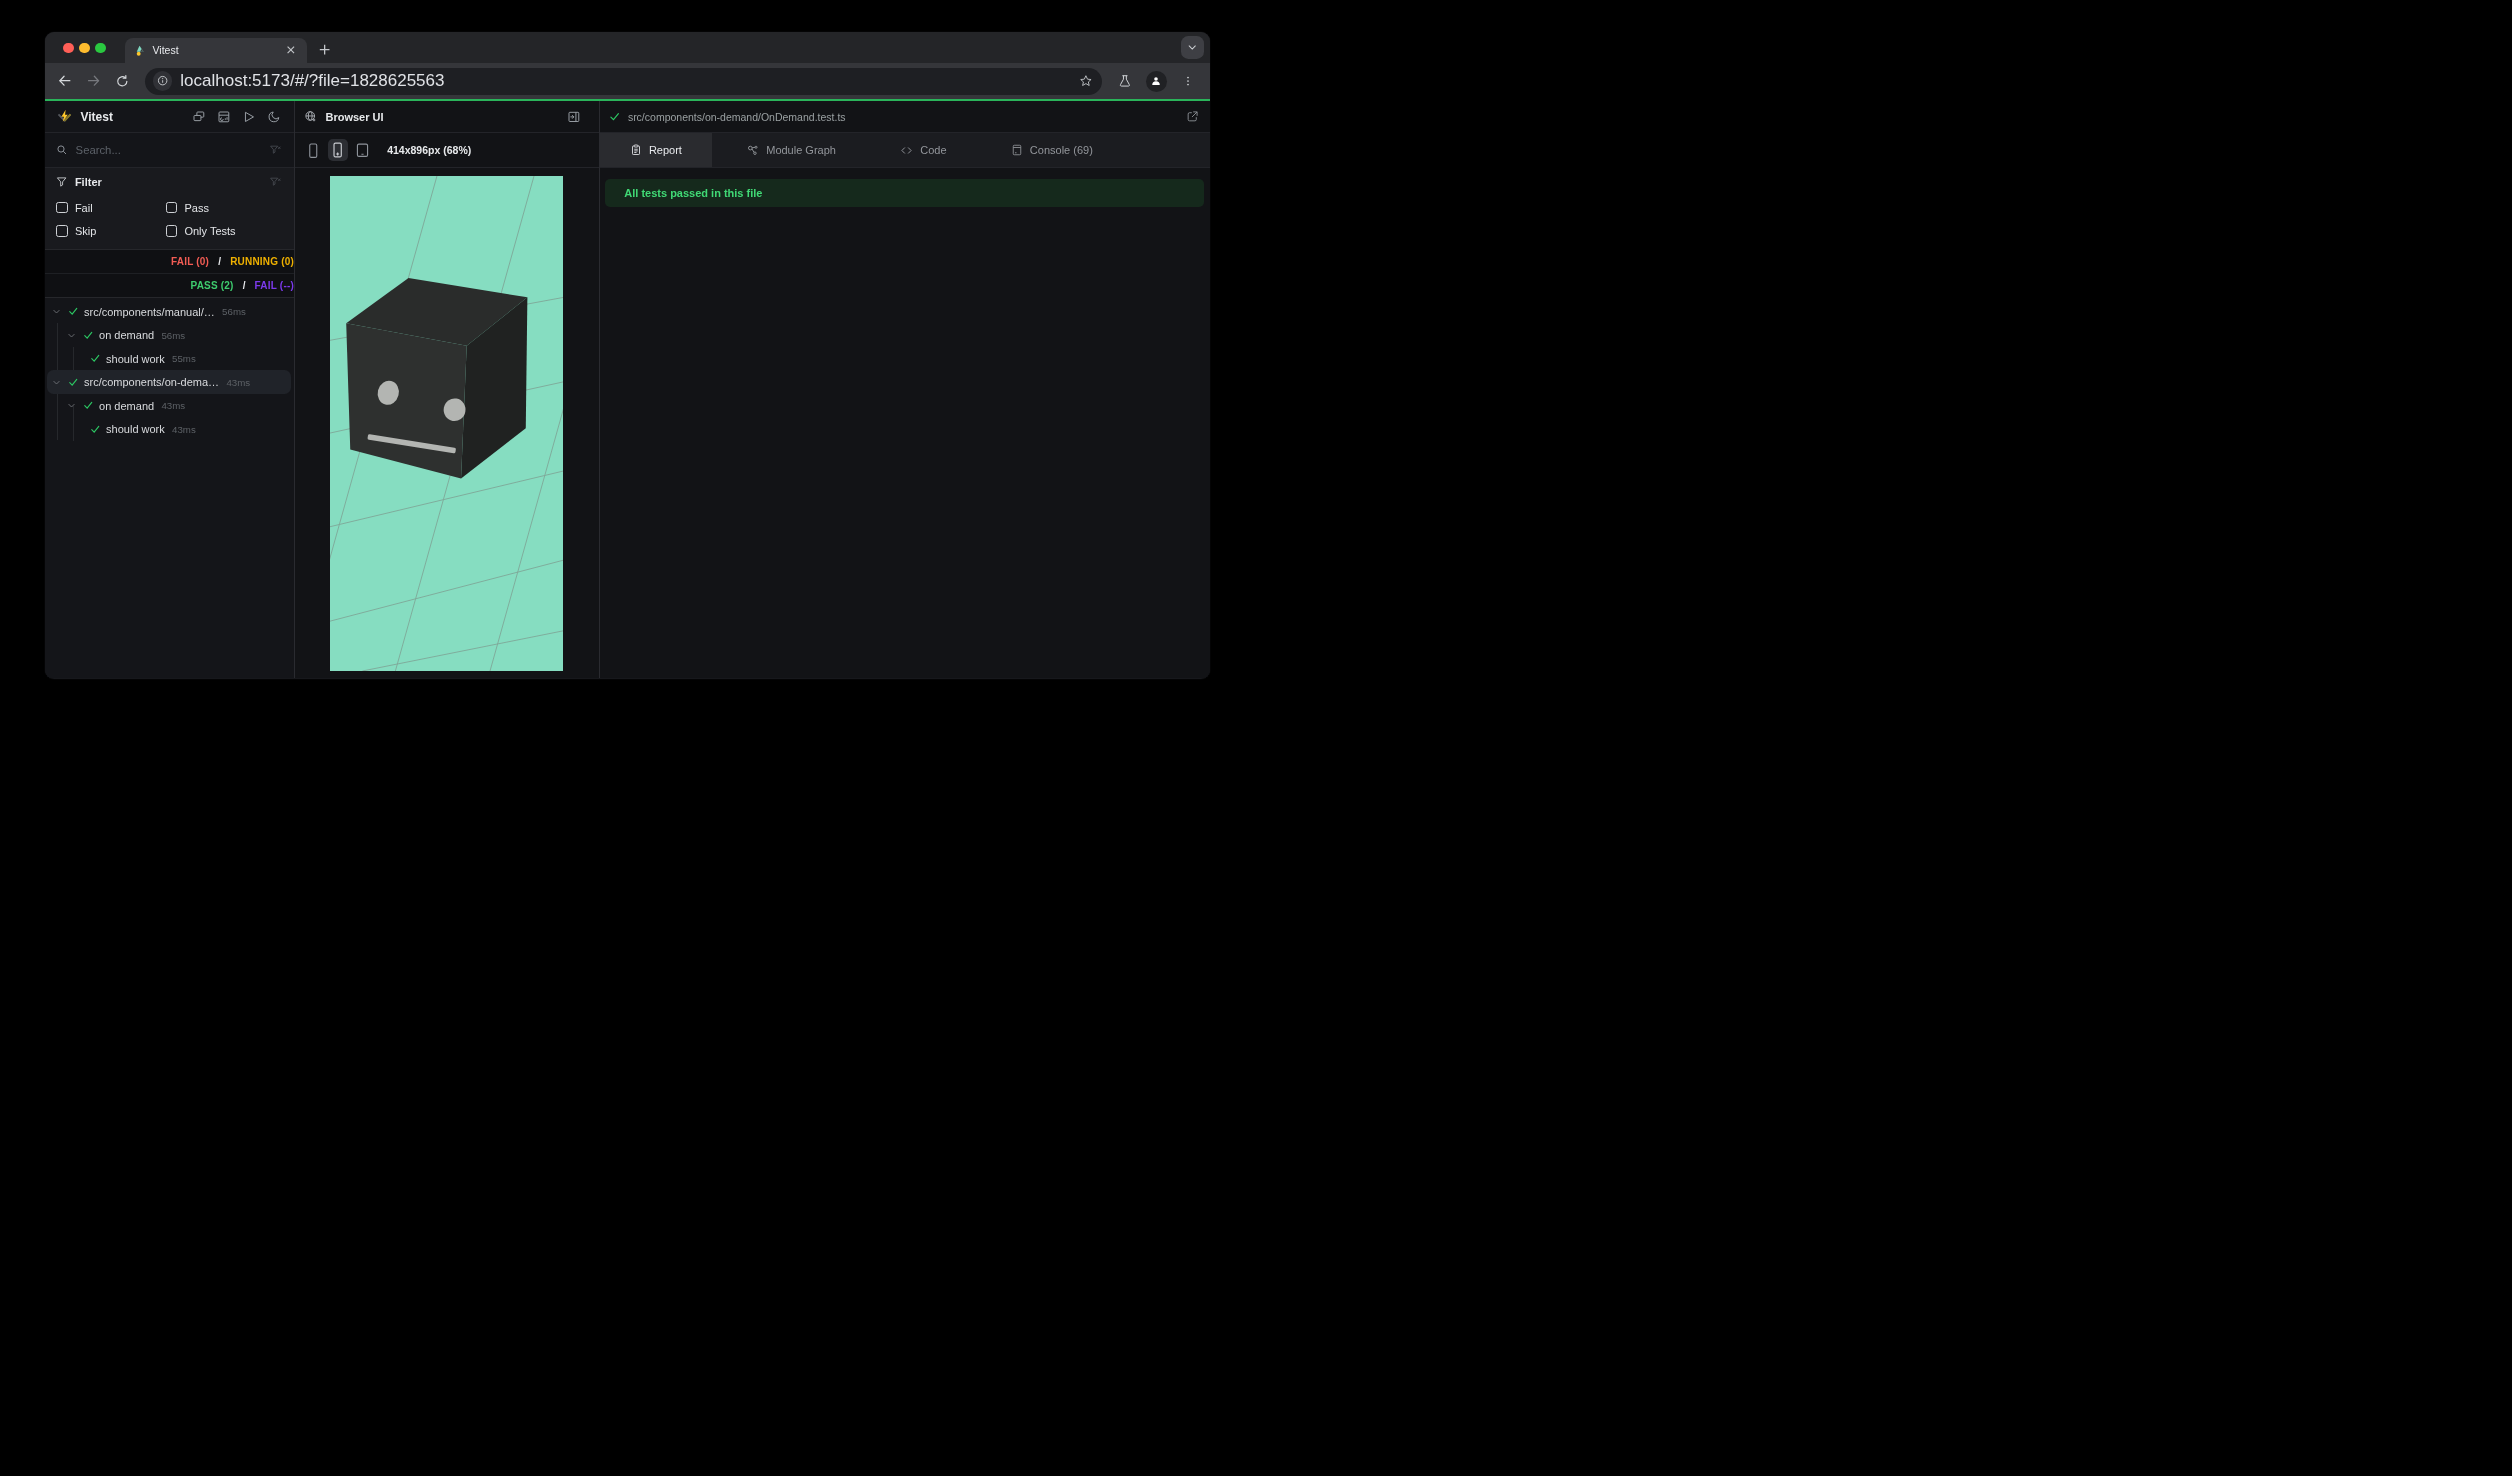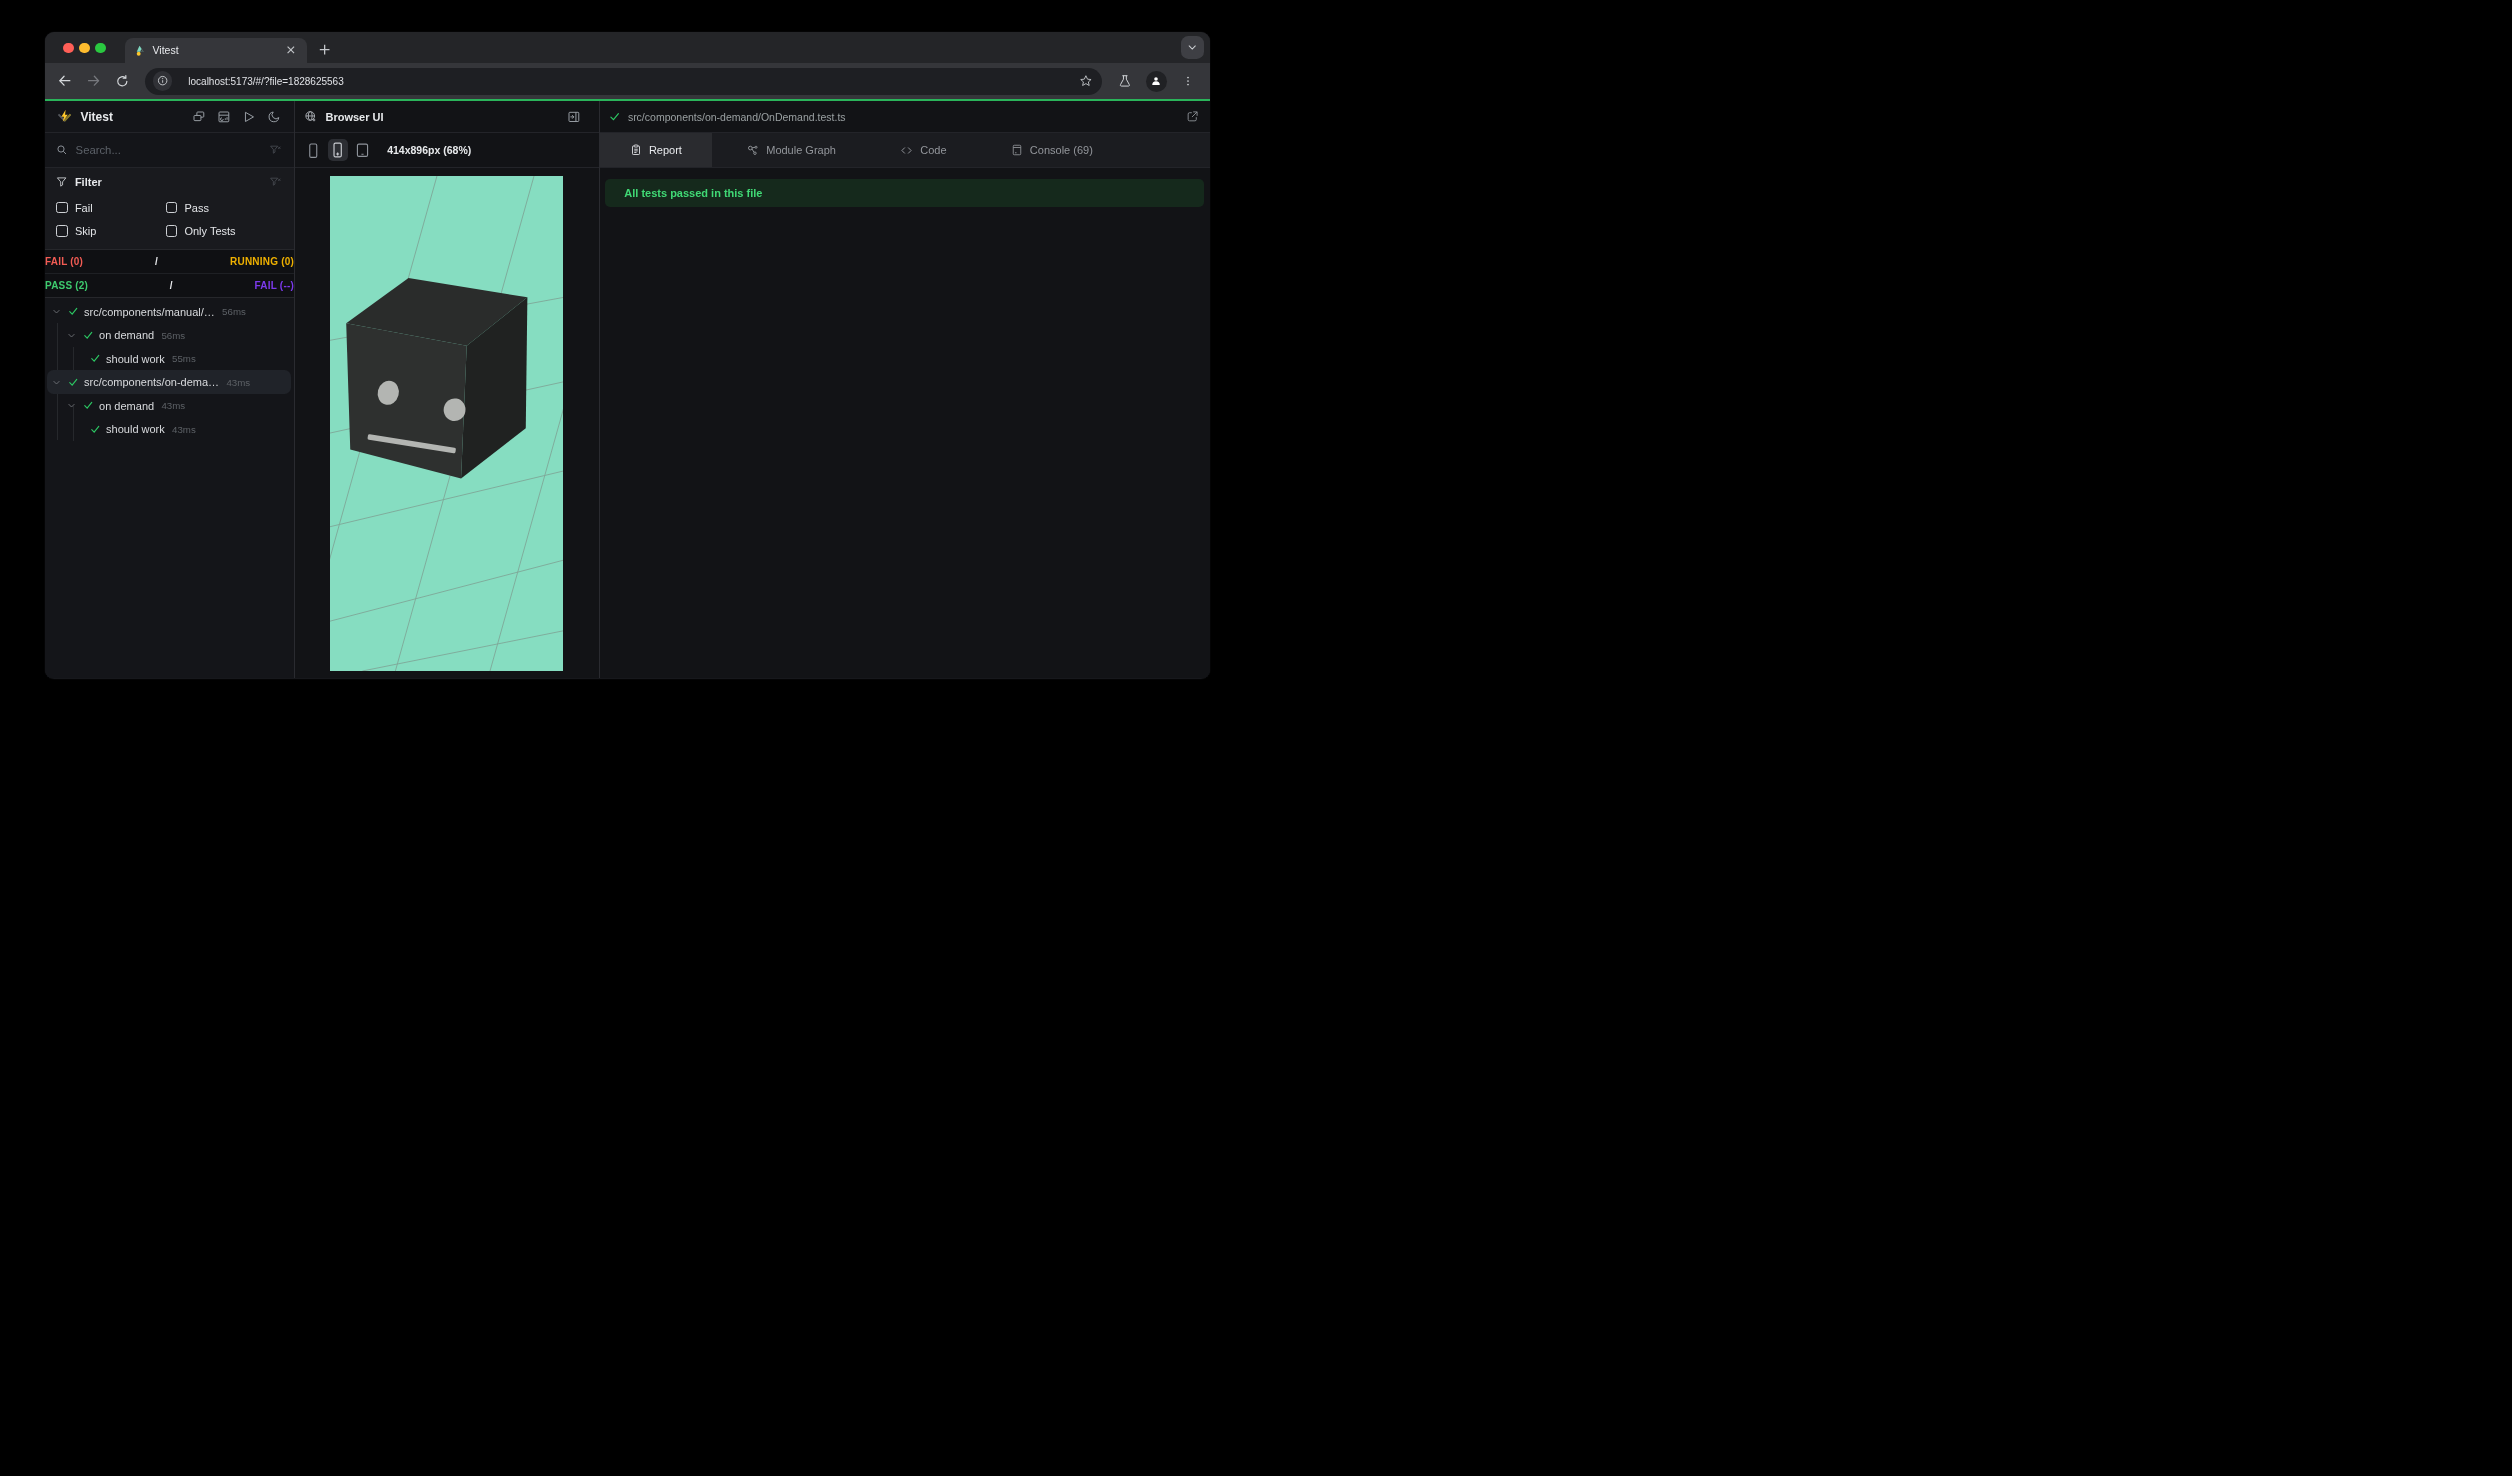--- a/index.html
+++ b/index.html
@@ -18,21 +18,21 @@
     display:flex;align-items:center;justify-content:center;border-radius:4.9px;}
   .tabsearch{position:absolute;right:6.5px;top:4px;width:23px;height:23px;border-radius:7.3px;background:#3e3f44;
     display:flex;align-items:center;justify-content:center;color:#cdd0d4;}
   .toolbar{position:relative;height:36px;background:#35363a;display:flex;align-items:center;}
   .nav-ic{width:29px;height:29px;display:flex;align-items:center;justify-content:center;color:#d4d7da;}
   .nav-ic.dim{color:#77797e}
   .toolbar .left{display:flex;margin-left:4.9px}
   .omnibox{flex:1;height:27px;margin-left:8px;margin-right:8px;background:#1e1f23;border-radius:13.8px;
     display:flex;align-items:center;padding:0 8px;min-width:0;}
   .info-chip{width:19.4px;height:19.4px;border-radius:50%;background:#303136;display:flex;align-items:center;justify-content:center;color:#c7cacd;}
-  .url{color:#e0e2e6;font-size:10px;margin-left:16px;flex:1;white-space:nowrap;overflow:hidden;}
+  .url{color:#e0e2e6;font-size:17px;margin-left:8px;flex:1;white-space:nowrap;overflow:hidden;}
   .star{color:#b9bcc0;margin-right:1.6px;}
   .tb-right{display:flex;align-items:center;margin-right:8px;gap:6.5px;}
   .avatar{width:21px;height:21px;border-radius:50%;background:#202124;display:flex;align-items:center;justify-content:center;color:#fff;}
   .greenbar{height:2.4px;background:#2ab45a;}
   
   .page{display:flex;height:577px;background:#141519;}
   .vdiv{width:0.8px;background:#2a2b30;}
   .hdr{height:32px;display:flex;align-items:center;border-bottom:0.8px solid #232429;box-sizing:border-box;}
   .subbar{height:35px;display:flex;align-items:center;border-bottom:0.8px solid #232429;box-sizing:border-box;}
   
@@ -44,21 +44,21 @@
   .sb-search .ph{color:#5c6168;font-size:11.3px;margin-left:7.3px;flex:1;}
   .funx{color:#45484e;padding-right:12px;}
   .sb-filter{background:#191a1e;border-bottom:0.8px solid #26272b;padding-bottom:6.5px;}
   .f-title{height:27.5px;display:flex;align-items:center;padding-left:11.3px;color:#d6d9dc;}
   .f-title .ft{font-size:11px;font-weight:700;color:#e7e9ec;margin-left:7.3px;flex:1;}
   .f-grid{display:grid;grid-template-columns:44% 56%;}
   .f-item{height:23.5px;display:flex;align-items:center;padding-left:11.3px;}
   .cbox{width:11.3px;height:11.3px;border:1.2px solid #cfd2d6;border-radius:2.4px;box-sizing:border-box;}
   .f-item span.lbl{font-size:11px;color:#e3e5e8;margin-left:7.3px;}
   .sb-status{background:#0f1013;border-bottom:0.8px solid #26272b;font-weight:700;font-size:10px;letter-spacing:0.2px;}
-  .st-row{height:23px;display:flex;align-items:center;justify-content:space-between;gap:9px;}
+  .st-row{height:23px;display:flex;align-items:center;justify-content:flex-end;gap:9px;}
   .st-row.first{border-bottom:0.8px solid #1e2024;}
   .c-fail{color:#f25c54}.c-run{color:#efb100}.c-pass{color:#3ecb6e}.c-skip{color:#7c3aed}.c-sep{color:#e8eaed}
   .sb-tree{position:relative;padding-top:1.6px;flex:1;}
   .trow{height:23.5px;display:flex;align-items:center;position:relative;width:calc(100% - 4.9px);margin-left:2.4px;
     box-sizing:border-box;border-radius:6.5px;}
   .trow.sel{background:#202329;}
   .trow .chev{color:#6f7378;flex:0 0 auto;}
   .trow .chk{color:#2cc863;flex:0 0 auto;margin-left:6.5px;}
   .trow.lvl0{padding-left:4.9px;}
   .trow.lvl1{padding-left:20px;}

